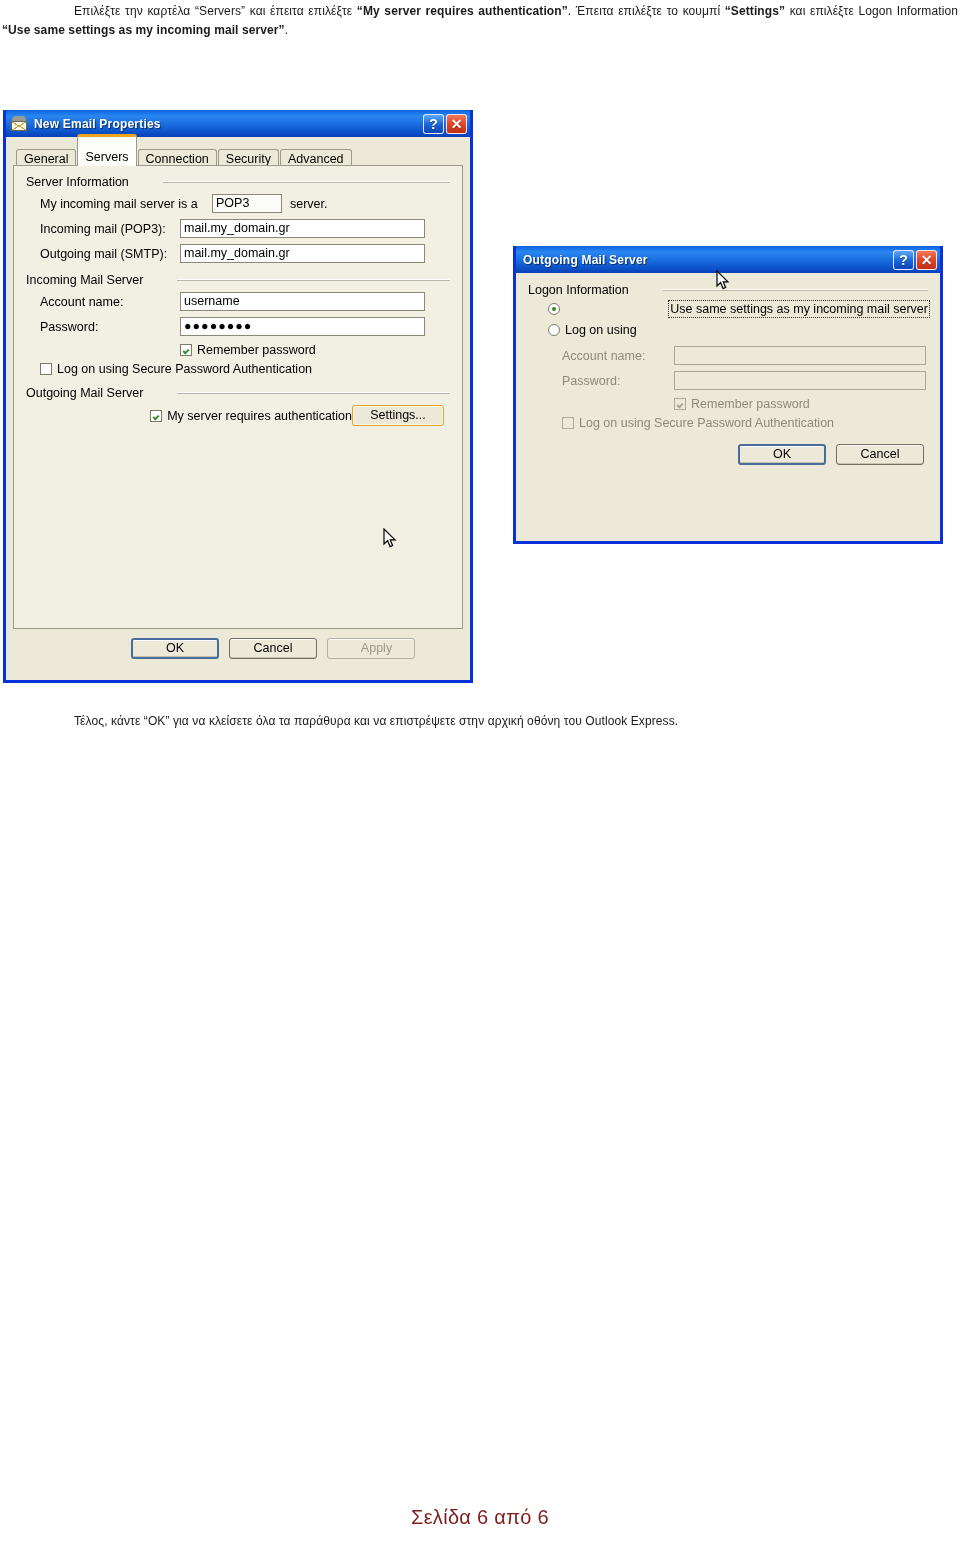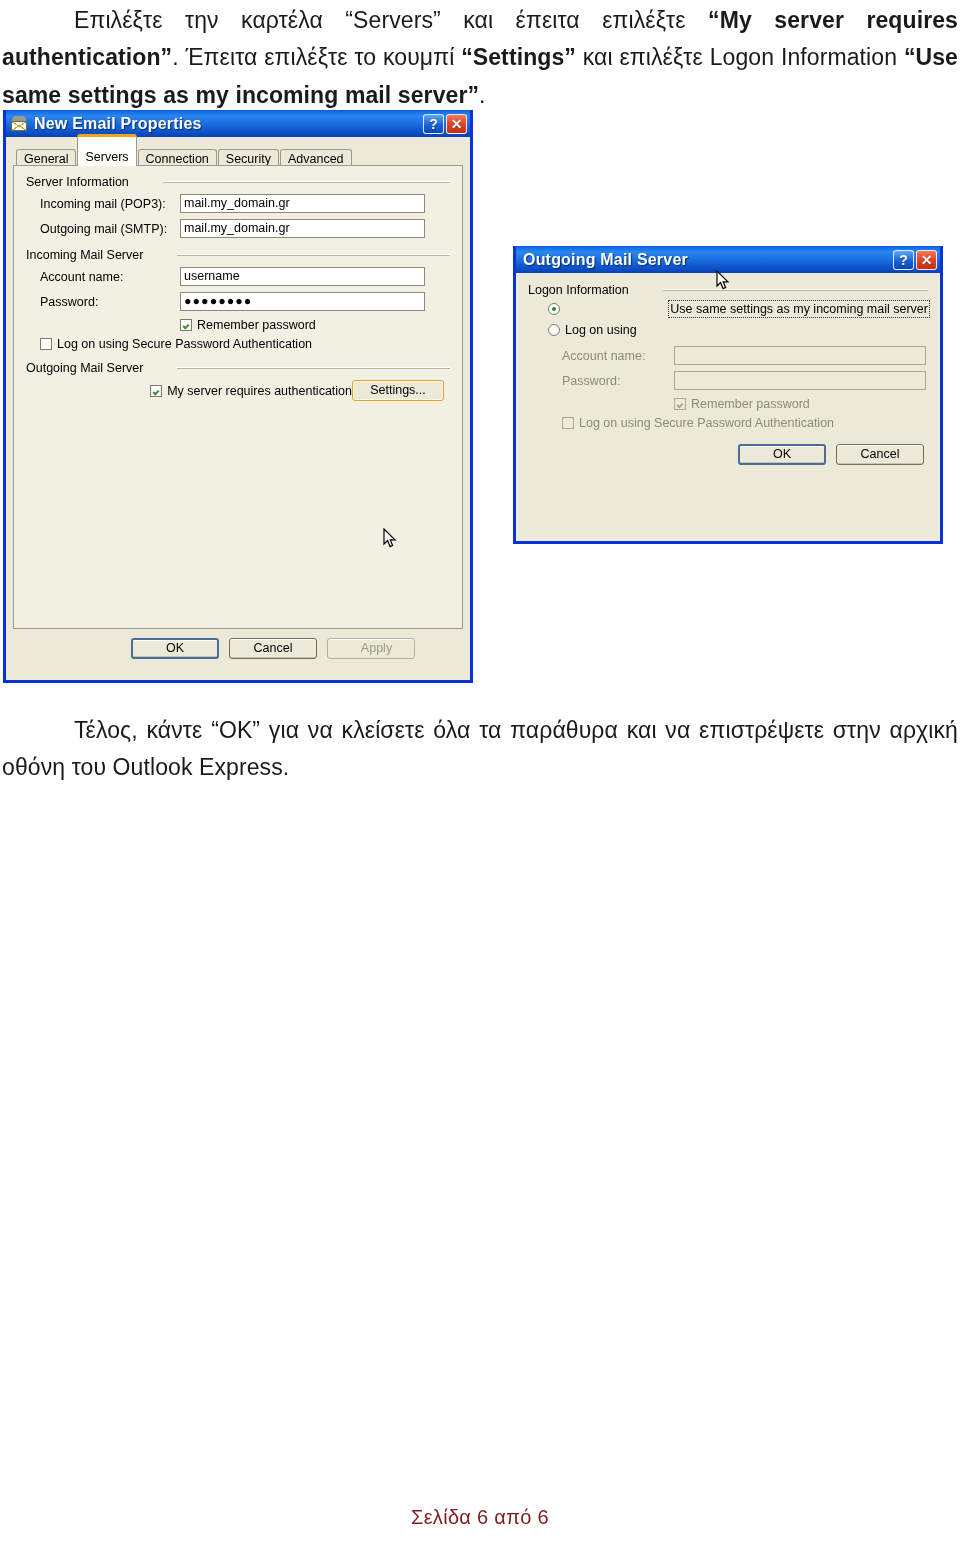--- a/index.html
+++ b/index.html
@@ -9,21 +9,21 @@
     font-family:"Liberation Sans", sans-serif;
     color:#000;
     position:relative;
     overflow:hidden;
   }
 
   
   .doc-text{
     position:absolute;
     left:0;right:0;
-    font-size:23px;
+    font-size:12px;
     line-height:1.62;
     color:#1a1a1a;
     text-align:justify;
     letter-spacing:.1px;
   }
   .doc-text b{font-weight:bold;}
   .indent{display:inline-block;width:72px;}
   #para-top{top:2px;left:2px;width:956px;}
   #para-bottom{top:712px;left:2px;width:956px;}
 
@@ -48,21 +48,21 @@
     color:#000;
   }
   .xp-titlebar{
     height:27px;
     background:linear-gradient(180deg,#0a5fd4 0%,#1471e8 8%,#2a86f0 22%,#1a6fe0 50%,#0c52c8 82%,#0a3fb8 100%);
     display:flex;align-items:center;
     padding:0 3px 0 5px;
     position:relative;
   }
   .xp-title{
-    color:#fff;font-weight:bold;font-size:16px;
+    color:#fff;font-weight:bold;font-size:12px;
     text-shadow:1px 1px 1px rgba(0,0,0,.55);
     margin-left:6px;white-space:nowrap;
     letter-spacing:.2px;
   }
   .xp-titlebar .spacer{flex:1;}
   .title-icon{
     width:17px;height:15px;position:relative;flex:none;
   }
   .title-icon .lid{
     position:absolute;left:1px;top:0;width:14px;height:6px;
@@ -231,20 +231,25 @@
     </div>
 
     <div class="tabpanel">
 
       <div class="group">
         <div class="group-title">
           <span>Server Information</span>
           <span class="rule"></span>
         </div>
 
+        <div class="row" style="padding-left:14px;">
+          <span class="lbl" style="width:172px;">My incoming mail server is a</span>
+          <span class="field ro" style="width:70px;">POP3</span>
+          <span class="lbl" style="margin-left:8px;">server.</span>
+        </div>
 
         <div class="row" style="padding-left:14px;">
           <span class="lbl" style="width:140px;">Incoming mail (POP3):</span>
           <span class="field" style="width:245px;">mail.my_domain.gr</span>
         </div>
 
         <div class="row" style="padding-left:14px;">
           <span class="lbl" style="width:140px;">Outgoing mail (SMTP):</span>
           <span class="field" style="width:245px;">mail.my_domain.gr</span>
         </div>

